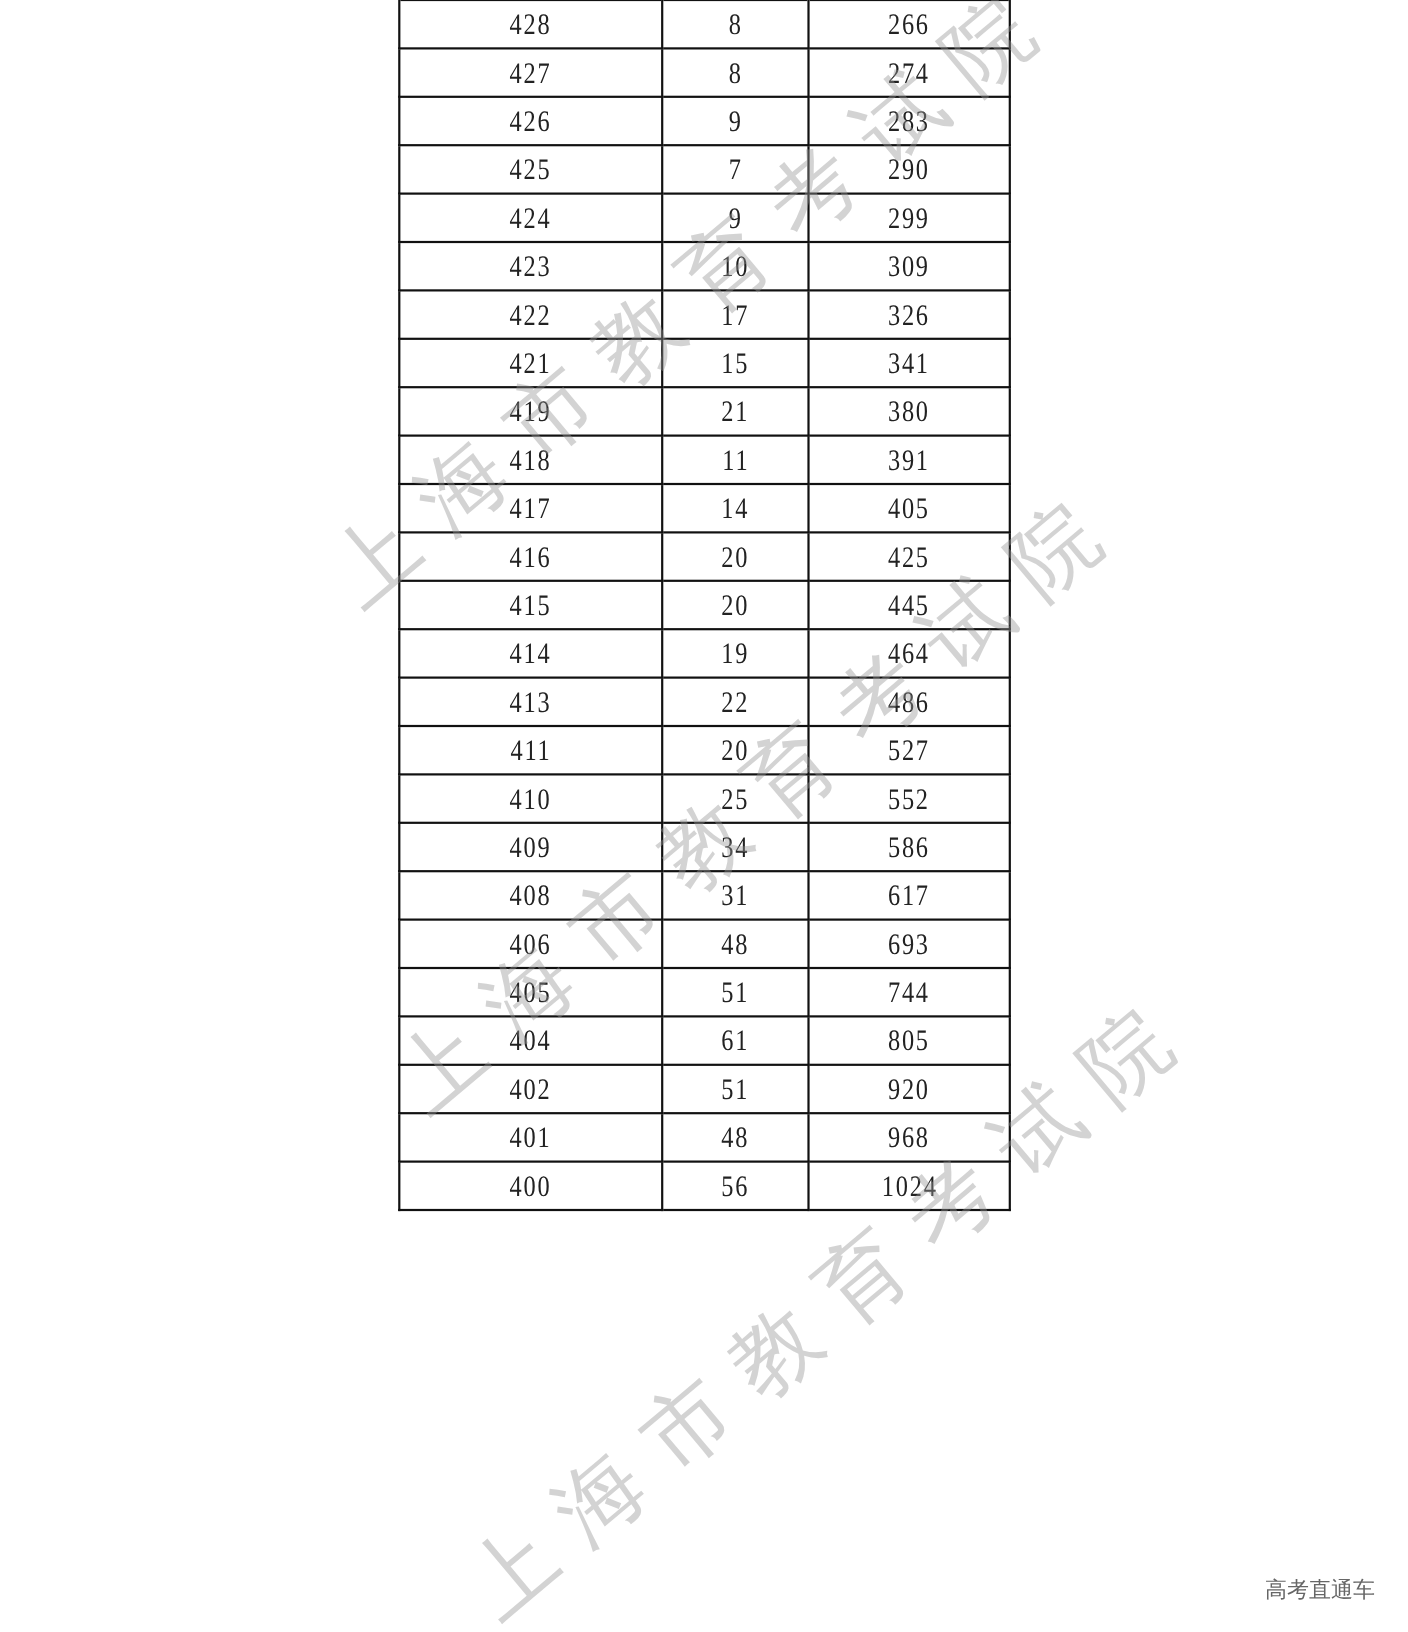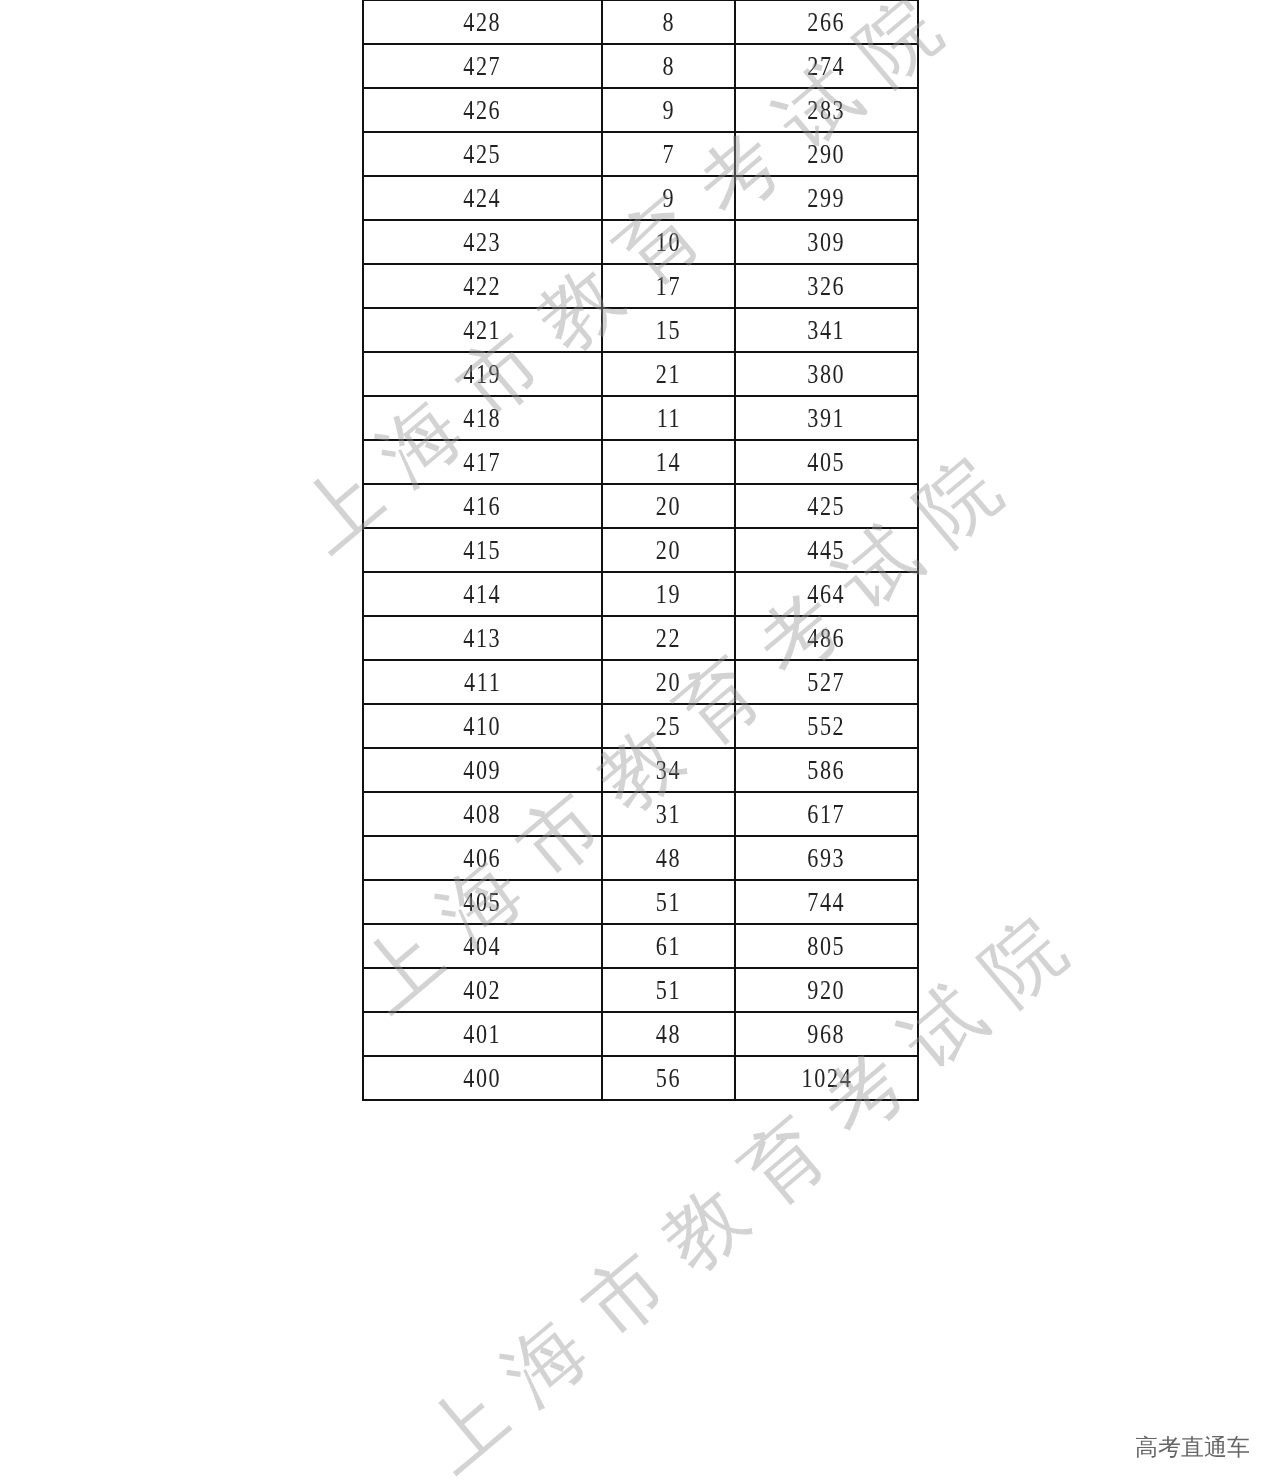--- a/index.html
+++ b/index.html
@@ -64,21 +64,21 @@
     }
     .wm1 { left: 345px; top: 470px; }
     .wm2 { left: 405px; top: 930px; }
     .wm3 { left: 470px; top: 1390px; }
 
     .source-label {
       position: absolute;
       right: 30px;
       top: 1432px;
       font-family: "DejaVu Sans", sans-serif;
-      font-size: 23px;
+      font-size: 20px;
       color: #666666;
       z-index: 3;
     }
   </style>
 </head>
 <body>
 
 <div class="page">
   <table class="score-table">
     <colgroup>

